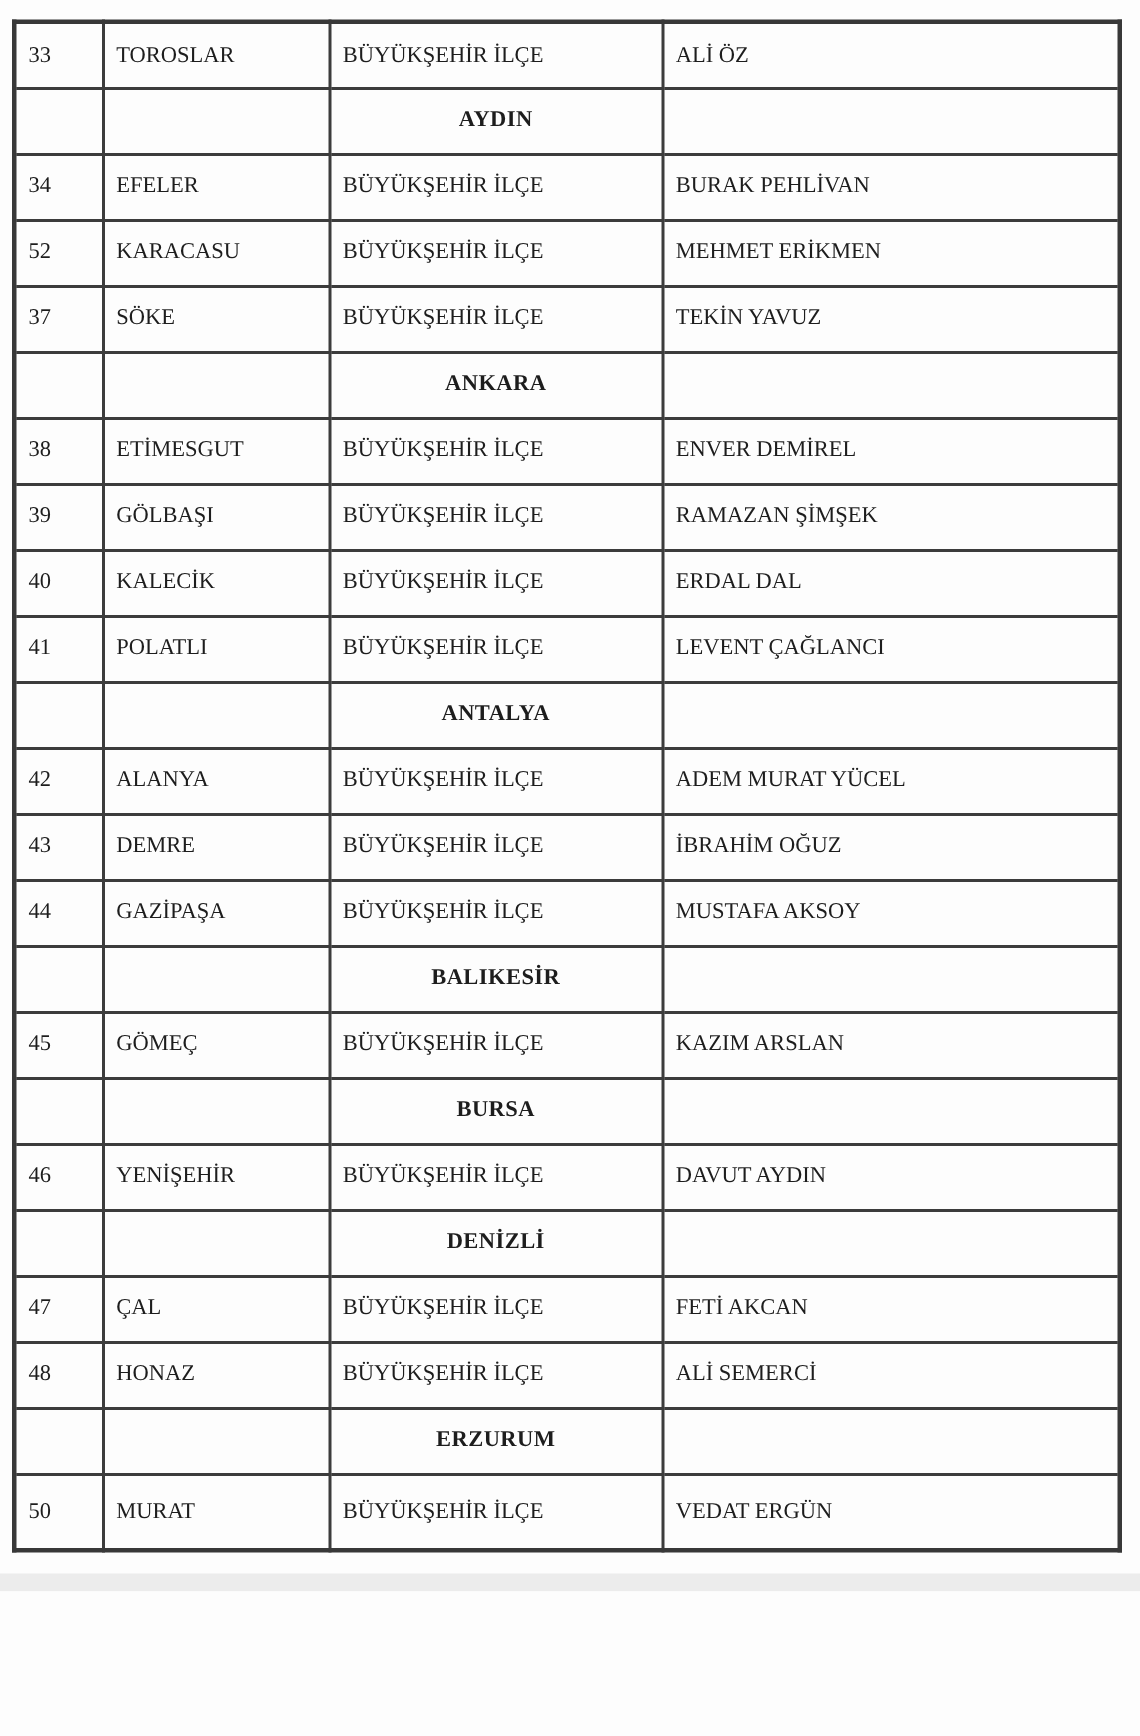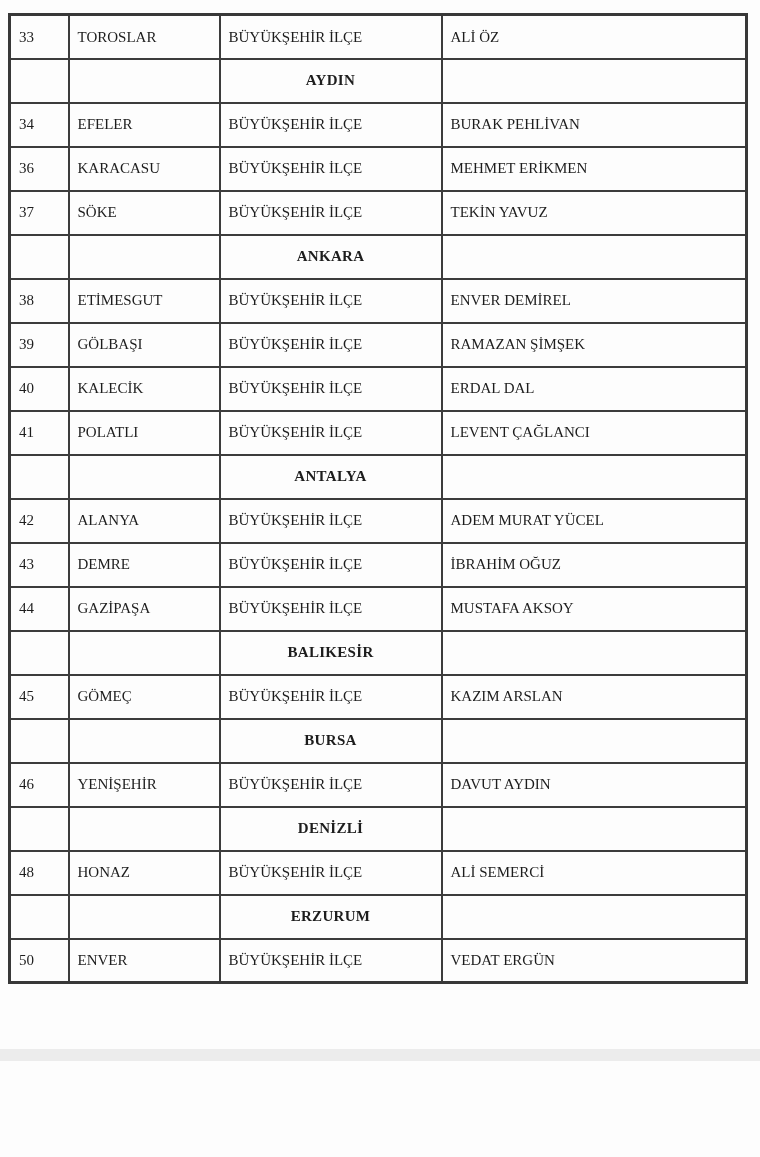--- a/index.html
+++ b/index.html
@@ -88,21 +88,21 @@
           <td class="cell-province">AYDIN</td>
           <td class="cell-mayor"></td>
         </tr>
         <tr>
           <td class="cell-no">34</td>
           <td class="cell-district">EFELER</td>
           <td class="cell-type">BÜYÜKŞEHİR İLÇE</td>
           <td class="cell-mayor">BURAK PEHLİVAN</td>
         </tr>
         <tr>
-          <td class="cell-no">36</td>
+          <td class="cell-no">52</td>
           <td class="cell-district">KARACASU</td>
           <td class="cell-type">BÜYÜKŞEHİR İLÇE</td>
           <td class="cell-mayor">MEHMET ERİKMEN</td>
         </tr>
         <tr>
           <td class="cell-no">37</td>
           <td class="cell-district">SÖKE</td>
           <td class="cell-type">BÜYÜKŞEHİR İLÇE</td>
           <td class="cell-mayor">TEKİN YAVUZ</td>
         </tr>
@@ -184,33 +184,39 @@
           <td class="cell-type">BÜYÜKŞEHİR İLÇE</td>
           <td class="cell-mayor">DAVUT AYDIN</td>
         </tr>
         <tr>
           <td class="cell-no"></td>
           <td class="cell-district"></td>
           <td class="cell-province">DENİZLİ</td>
           <td class="cell-mayor"></td>
         </tr>
         <tr>
+          <td class="cell-no">47</td>
+          <td class="cell-district">ÇAL</td>
+          <td class="cell-type">BÜYÜKŞEHİR İLÇE</td>
+          <td class="cell-mayor">FETİ AKCAN</td>
+        </tr>
+        <tr>
           <td class="cell-no">48</td>
           <td class="cell-district">HONAZ</td>
           <td class="cell-type">BÜYÜKŞEHİR İLÇE</td>
           <td class="cell-mayor">ALİ SEMERCİ</td>
         </tr>
         <tr>
           <td class="cell-no"></td>
           <td class="cell-district"></td>
           <td class="cell-province">ERZURUM</td>
           <td class="cell-mayor"></td>
         </tr>
         <tr>
           <td class="cell-no">50</td>
-          <td class="cell-district">ENVER</td>
+          <td class="cell-district">MURAT</td>
           <td class="cell-type">BÜYÜKŞEHİR İLÇE</td>
           <td class="cell-mayor">VEDAT ERGÜN</td>
         </tr>
       </tbody>
   </table>
   <div class="footer-strip"></div>
 </div>
 
 </body></html>

